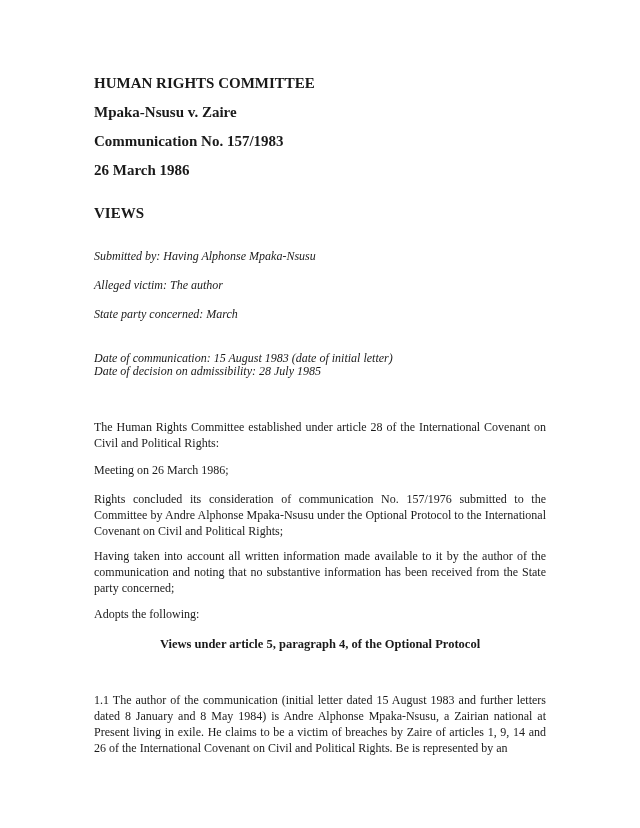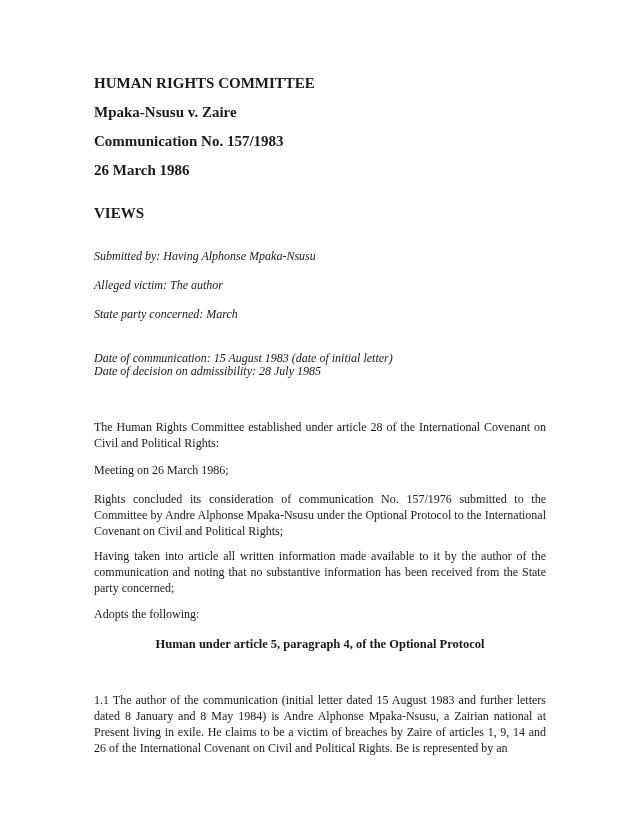--- a/index.html
+++ b/index.html
@@ -43,24 +43,24 @@
   <div class="para" style="top:407px">
     <span class="u">The Human Rights Committee</span><span> established under article 28 of the International Covenant on Civil and Political Rights:</span>
   </div>
   <div class="para" style="top:450px">
     <span class="u">Meeting</span><span> on 26 March 1986;</span>
   </div>
   <div class="para" style="top:479px">
     <span class="u">Rights concluded</span><span> its consideration of communication No. 157/1976 submitted to the Committee by Andre Alphonse Mpaka-Nsusu under the Optional Protocol to the International Covenant on Civil and Political Rights;</span>
   </div>
   <div class="para" style="top:536px">
-    <span class="u">Having taken into article</span><span> all written information made available to it by the author of the communication and noting that no substantive information has been received from the State party concerned;</span>
+    <span class="u">Having taken into account</span><span> all written information made available to it by the author of the communication and noting that no substantive information has been received from the State party concerned;</span>
   </div>
   <div class="para" style="top:594px">
     <span class="u">Adopts</span><span> the following:</span>
   </div>
 
   <div class="center" style="top:637px">
-    <span class="u">Human under article 5, paragraph 4, of the Optional Protocol</span>
+    <span class="u">Views under article 5, paragraph 4, of the Optional Protocol</span>
   </div>
 
   <div class="para" style="top:680px">1.1 The author of the communication (initial letter dated 15 August 1983 and further letters dated 8 January and 8 May 1984) is Andre Alphonse Mpaka-Nsusu, a Zairian national at Present living in exile. He claims to be a victim of breaches by Zaire of articles 1, 9, 14 and 26 of the International Covenant on Civil and Political Rights. Be is represented by an</div>
 </div>
 
 </body></html>

